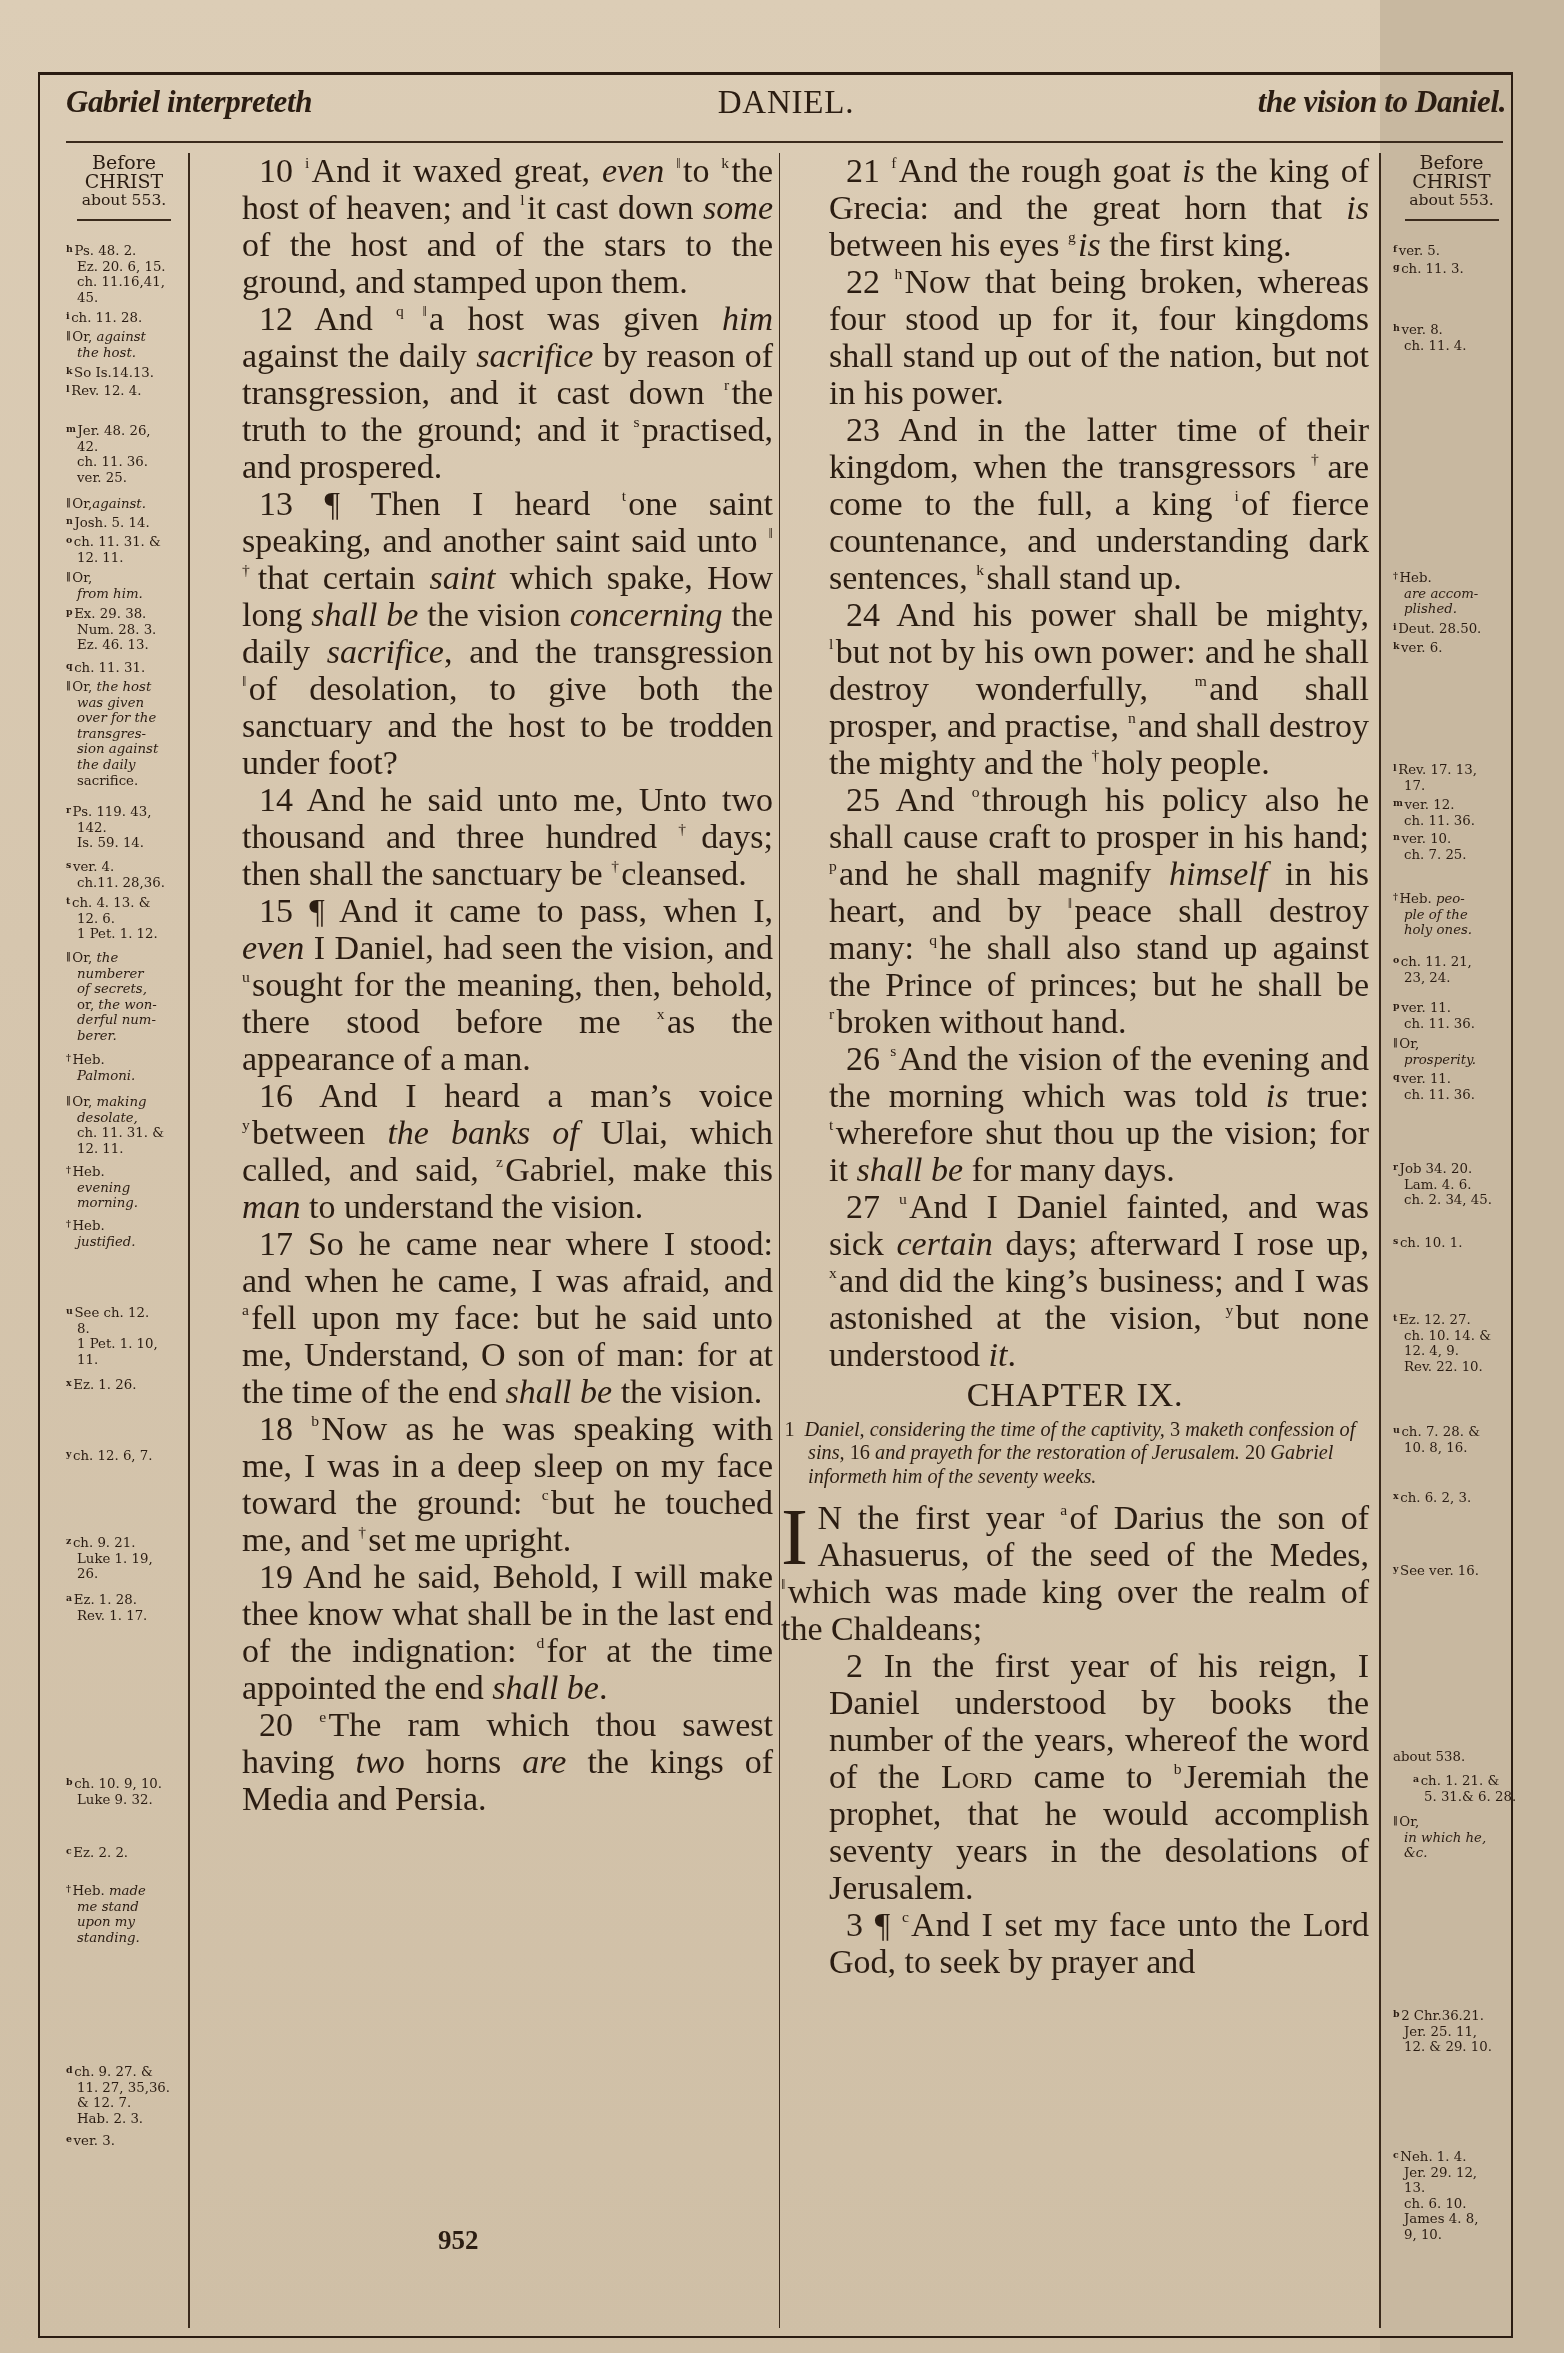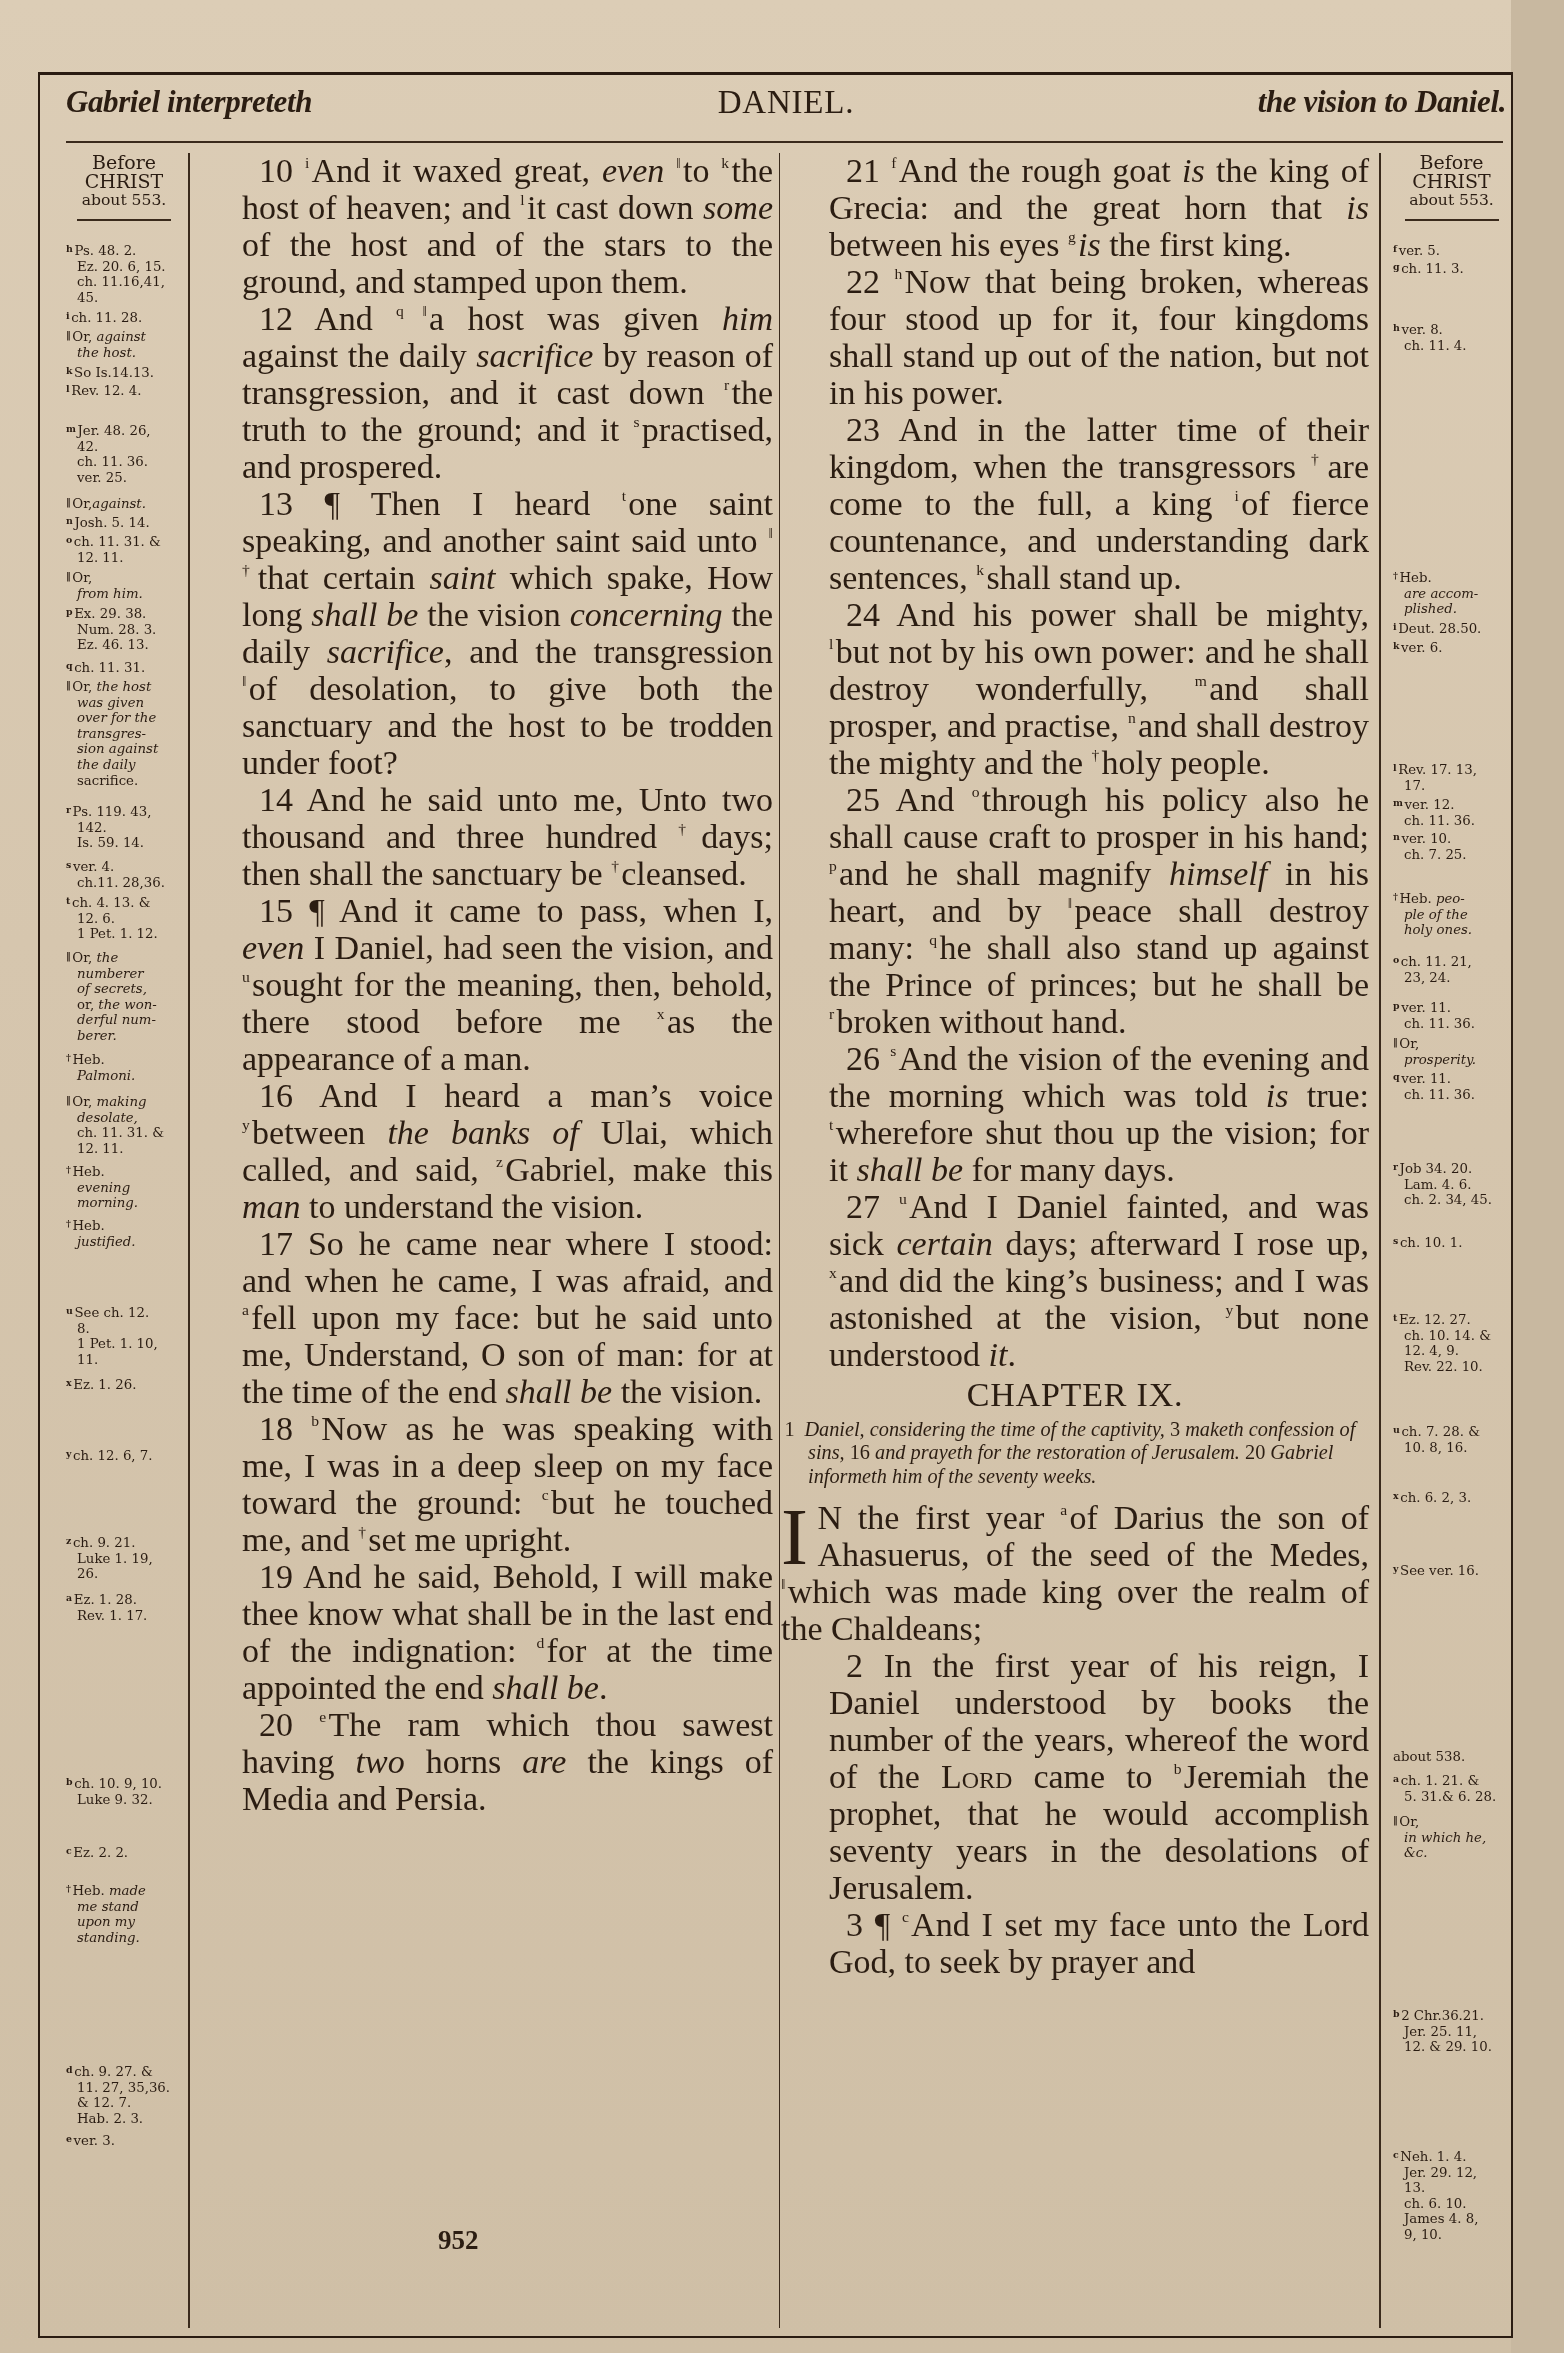--- a/index.html
+++ b/index.html
@@ -3,21 +3,21 @@
 <meta charset="utf-8">
 <style>
   html, body { margin: 0; padding: 0; }
   body {
     width: 1565px; height: 2354px; overflow: hidden;
     background: #c8b8a0;
     font-family: "DejaVu Serif", serif;
     color: #2b1d12;
   }
   .page {
-    position: absolute; left: 0; top: 0; width: 1511px; height: 2354px;
+    position: absolute; left: 0; top: 0; width: 1380px; height: 2354px;
     background: linear-gradient(180deg, #dccdb6 0%, #d6c6ae 40%, #cfbfa6 100%);
   }
   .frame {
     position: absolute; left: 38px; top: 72px; width: 1471px; height: 2261px;
     border: 2.3px solid #2a1c12; border-top: 3.1px solid #2a1c12;
   }
   .header {
     position: absolute; left: 66px; top: 78px; width: 1440px; height: 55px;
   }
   .hdr-left, .hdr-right {
@@ -359,21 +359,21 @@
       </div>
       <div class="note" style="top: 1335px;">
         <span class="ln"><span class="mk">x</span>ch. 6. 2, 3.</span>
       </div>
       <div class="note" style="top: 1408px;">
         <span class="ln"><span class="mk">y</span>See ver. 16.</span>
       </div>
       <div class="note" style="top: 1596px;">
         <span class="ln">about 538.</span>
       </div>
-      <div class="note" style="top: 1618px;">
+      <div class="note" style="top: 1618px; margin-left: 20px;">
         <span class="ln"><span class="mk">a</span>ch. 1. 21. &amp;</span>
         <span class="ln">5. 31.&amp; 6. 28.</span>
       </div>
       <div class="note" style="top: 1659px;">
         <span class="ln"><span class="mk">‖</span>Or,</span>
         <span class="ln"><i>in which he,</i></span>
         <span class="ln"><i>&amp;c.</i></span>
       </div>
       <div class="note" style="top: 1853px;">
         <span class="ln"><span class="mk">b</span>2 Chr.36.21.</span>

